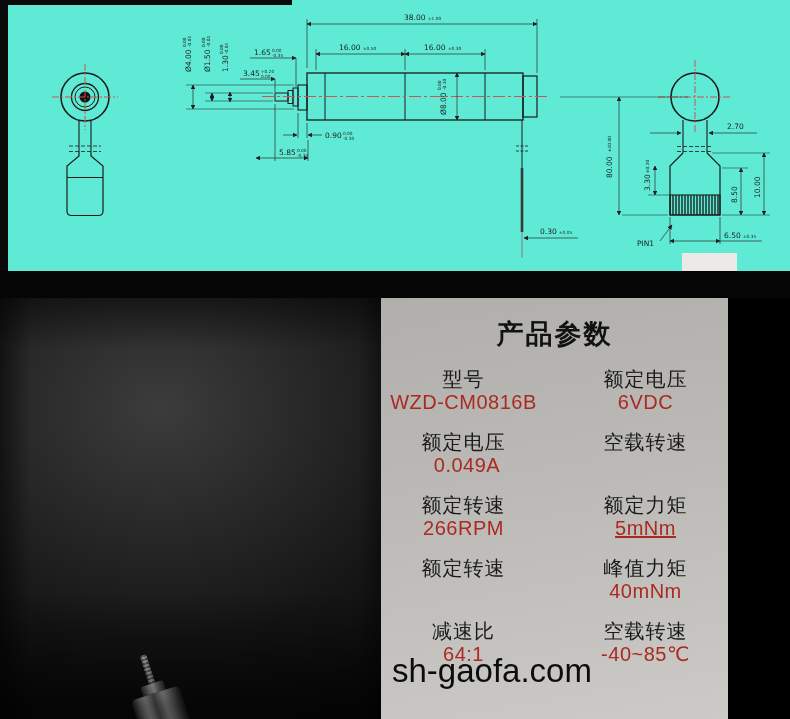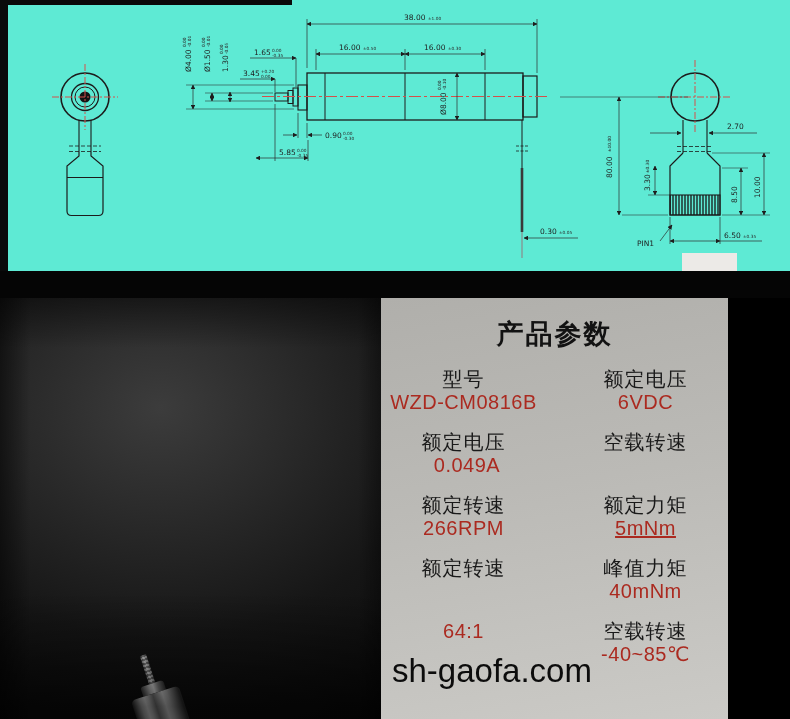--- a/index.html
+++ b/index.html
@@ -282,20 +282,21 @@
       <div class="p-value p-red" style="color: rgb(171, 42, 32); text-decoration: underline;">5mNm</div>
     </div>
     <div class="param-cell">
       <div class="p-label">额定转速</div>
     </div>
     <div class="param-cell">
       <div class="p-label">峰值力矩</div>
       <div class="p-value p-red" style="color: rgb(171, 42, 32);">40mNm</div>
     </div>
     <div class="param-cell">
+      <div class="p-label">减速比</div>
       <div class="p-value p-red" style="color: rgb(171, 42, 32);">64:1</div>
     </div>
     <div class="param-cell">
       <div class="p-label">空载转速</div>
       <div class="p-value p-red" style="color: rgb(171, 42, 32);">-40~85℃</div>
     </div>
   </div>
 </div>
 
 <div class="watermark">sh-gaofa.com</div>

